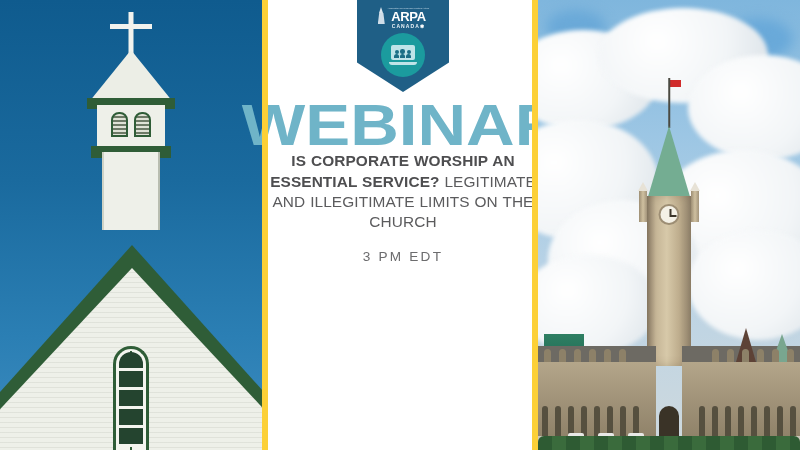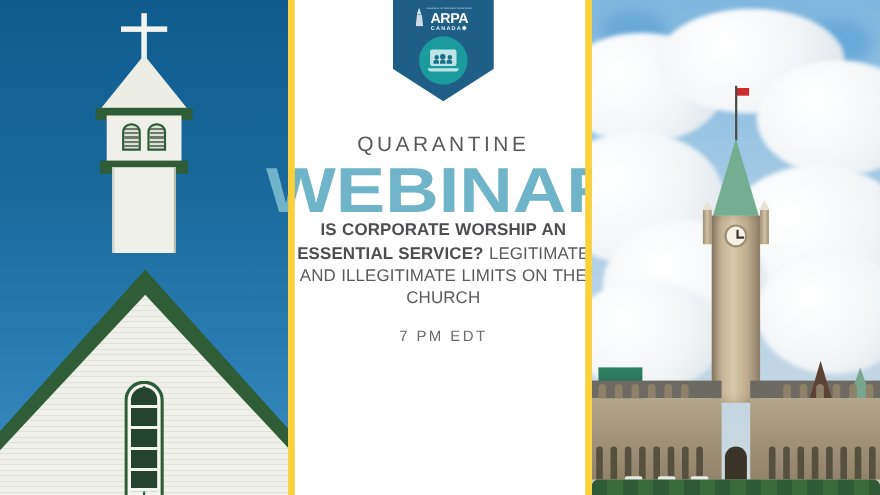--- a/index.html
+++ b/index.html
@@ -420,28 +420,27 @@
             <span class="p">
                 <i></i>
                 <b></b>
               </span>
           </span>
           <span class="laptop-base"></span>
         </span>
       </div>
     </div>
 
-    <div class="kicker">QUARANTINE</div>
 
     <div class="headline">WEBINAR</div>
 
     <div class="subhead"><span class="b">IS CORPORATE WORSHIP AN ESSENTIAL SERVICE?</span> <span>LEGITIMATE AND ILLEGITIMATE LIMITS ON THE CHURCH</span></div>
 
     <div class="datetime">
-      <div>7 PM EDT</div>
+      <div>3 PM EDT</div>
     </div>
 
   </div>
 
   <div class="stripe-gold right"></div>
 
   <div class="photo-right">
     <div class="blue-gap2"></div>
     <div class="blue-gap1"></div>
     <div class="blue-gap3"></div>

